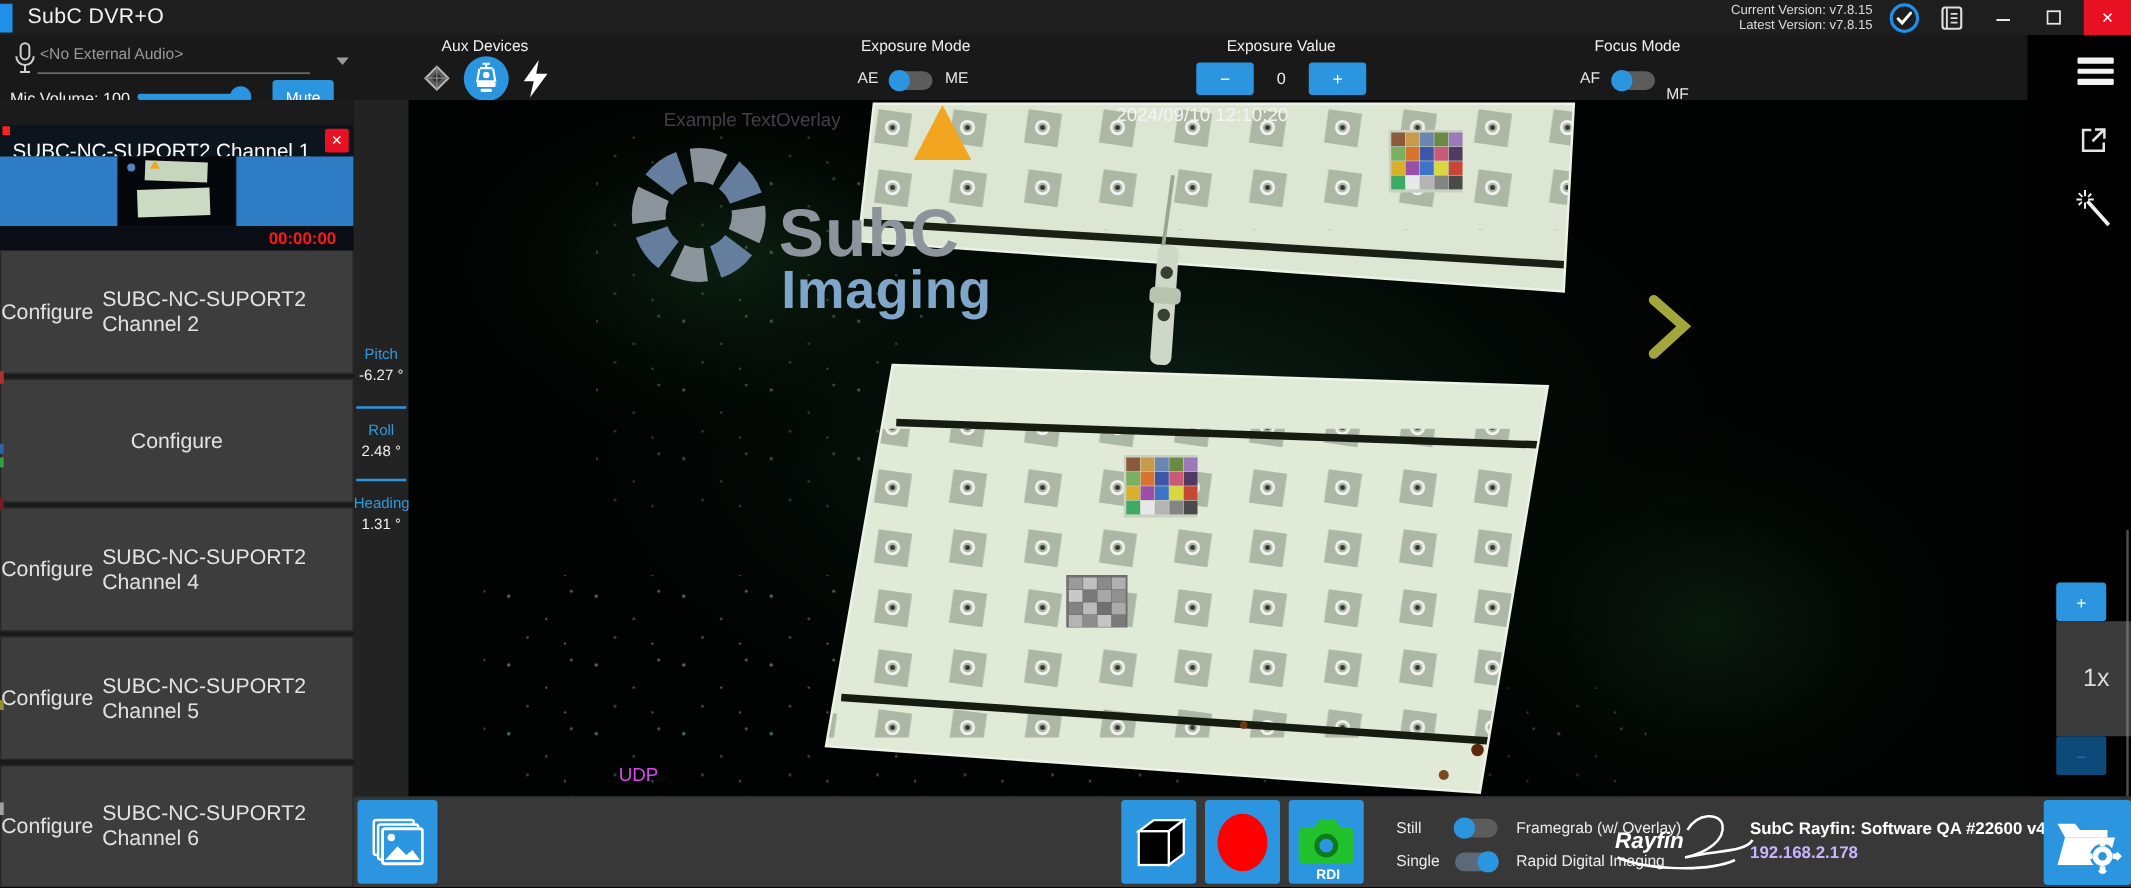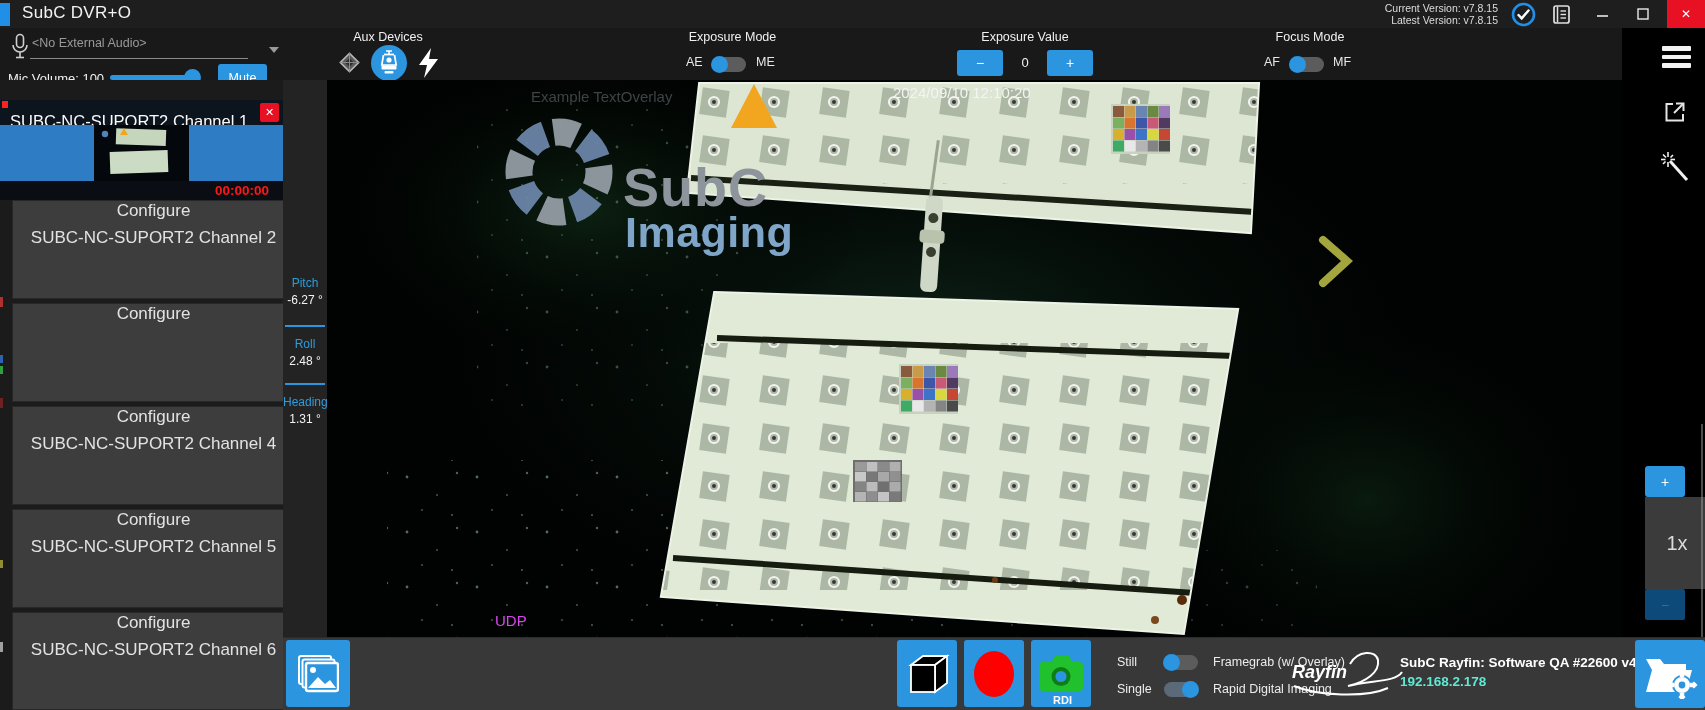--- a/index.html
+++ b/index.html
@@ -28,22 +28,22 @@
   
   .left-col{left:0;top:80px;width:283px;height:630px;background:#1b1b1b;}
   .ch1-header{left:0;top:100px;width:283px;height:42px;background:#0c141d;display:flex;align-items:center;}
   .ch1-title{margin-left:10px;font-size:16.5px;color:#fbfbfb;white-space:nowrap;}
   .ch1-close{left:260px;top:103px;width:19px;height:19px;background:#e81123;color:#fff;font-size:11px;
              display:flex;align-items:center;justify-content:center;border-radius:2px;}
   .thumb{left:0;top:125px;width:283px;height:56px;background:#04070b;overflow:hidden;}
   .thumb-bar{top:0;width:94px;height:56px;background:#2e7cc3;}
   .timer-strip{left:0;top:181px;width:283px;height:19px;background:#0a0e14;}
   .timer{position:absolute;right:14px;top:2px;font-size:13.5px;font-weight:bold;color:#ff1616;}
-  .cfg{left:12px;width:283px;height:99px;background:#3d3d3d;border:1px solid #272727;box-sizing:border-box;
-       display:flex;flex-direction:column;align-items:center;gap:7px;
+  .cfg{left:0;width:283px;height:99px;background:#3d3d3d;border:1px solid #272727;box-sizing:border-box;
+       display:flex;flex-direction:row;align-items:center;justify-content:center;gap:7px;
        color:#e2e2e2;font-size:17px;}
   
   .sensor-strip{left:283px;top:80px;width:44px;height:557px;background:#232323;}
   .sens-label{width:44px;text-align:center;font-size:12px;color:#2d9cdb;}
   .sens-value{width:44px;text-align:center;font-size:12px;color:#f2f2f2;}
   .sens-div{left:2px;width:40px;height:2px;background:#2b95e0;}
   
   .video{left:327px;top:80px;width:1295px;height:557px;background:#010302;overflow:hidden;}
   .vid-text-overlay{left:204px;top:8px;font-size:15px;color:#3f4346;}
   .vid-timestamp{left:566px;top:4px;font-size:15px;color:#f4f4f4;}
@@ -60,21 +60,21 @@
               align-items:center;justify-content:center;color:#dcdcdc;font-size:20px;}
   .zoom-minus{left:1645px;top:589px;width:40px;height:31px;background:#0d4a79;border-radius:2px;
               display:flex;align-items:center;justify-content:center;color:#2472ab;font-size:14px;}
   .edge-line{left:1701px;top:424px;width:2px;height:214px;background:#9a9a9a;opacity:.5;}
   
   .bottom-bar{left:283px;top:637px;width:1422px;height:73px;background:#383838;border-top:1px solid #2c2c2c;box-sizing:border-box;}
   .cap-btn{top:640px;width:60px;height:67px;}
   .cap-label{font-size:12.5px;color:#ececec;}
   .dev-info{left:1400px;top:655px;width:238px;font-size:13.5px;font-weight:bold;color:#fff;
             white-space:nowrap;overflow:hidden;}
-  .dev-ip{left:1400px;top:674px;font-size:13.5px;font-weight:bold;color:#5eead4;}
+  .dev-ip{left:1400px;top:674px;font-size:13.5px;font-weight:bold;color:#c4b5fd;}
   .rdi{position:absolute;right:19px;bottom:1px;font-size:11px;font-weight:bold;color:#fff;}
   .edge-mark{left:0;width:3px;}
 </style>
 </head>
 <body>
 
 <div class="root">
 
   <div class="abs titlebar">
     <div class="abs title-accent"></div>
@@ -168,21 +168,21 @@
   <div class="abs tb-label" style="left:955px;width:140px;">Exposure Value</div>
   <div class="abs blue-btn" style="left:957px;top:50px;width:46px;height:26px;font-size:14px;">−</div>
   <div class="abs" style="left:1003px;top:55px;width:44px;text-align:center;font-size:13px;color:#f0f0f0;">0</div>
   <div class="abs blue-btn" style="left:1047px;top:50px;width:46px;height:26px;font-size:14px;">+</div>
 
   <div class="abs tb-label" style="left:1240px;width:140px;">Focus Mode</div>
   <div class="abs tb-small" style="left:1264px;">AF</div>
   <div class="abs toggle" style="left:1290px;top:57px;">
     <div class="knob knob-left"></div>
   </div>
-  <div class="abs tb-small" style="left:1333px;">MF</div>
+  <div class="abs tb-small" style="left:1333px;margin-top:13px;">MF</div>
 
   <div class="abs left-col"></div>
 
   <div class="abs ch1-header">
     <div class="ch1-title">SUBC-NC-SUPORT2 Channel 1</div>
   </div>
   <div class="abs" style="left:2px;top:101px;width:6px;height:7px;background:#ff2020;"></div>
   <div class="abs ch1-close">✕</div>
 
   <div class="abs thumb">

